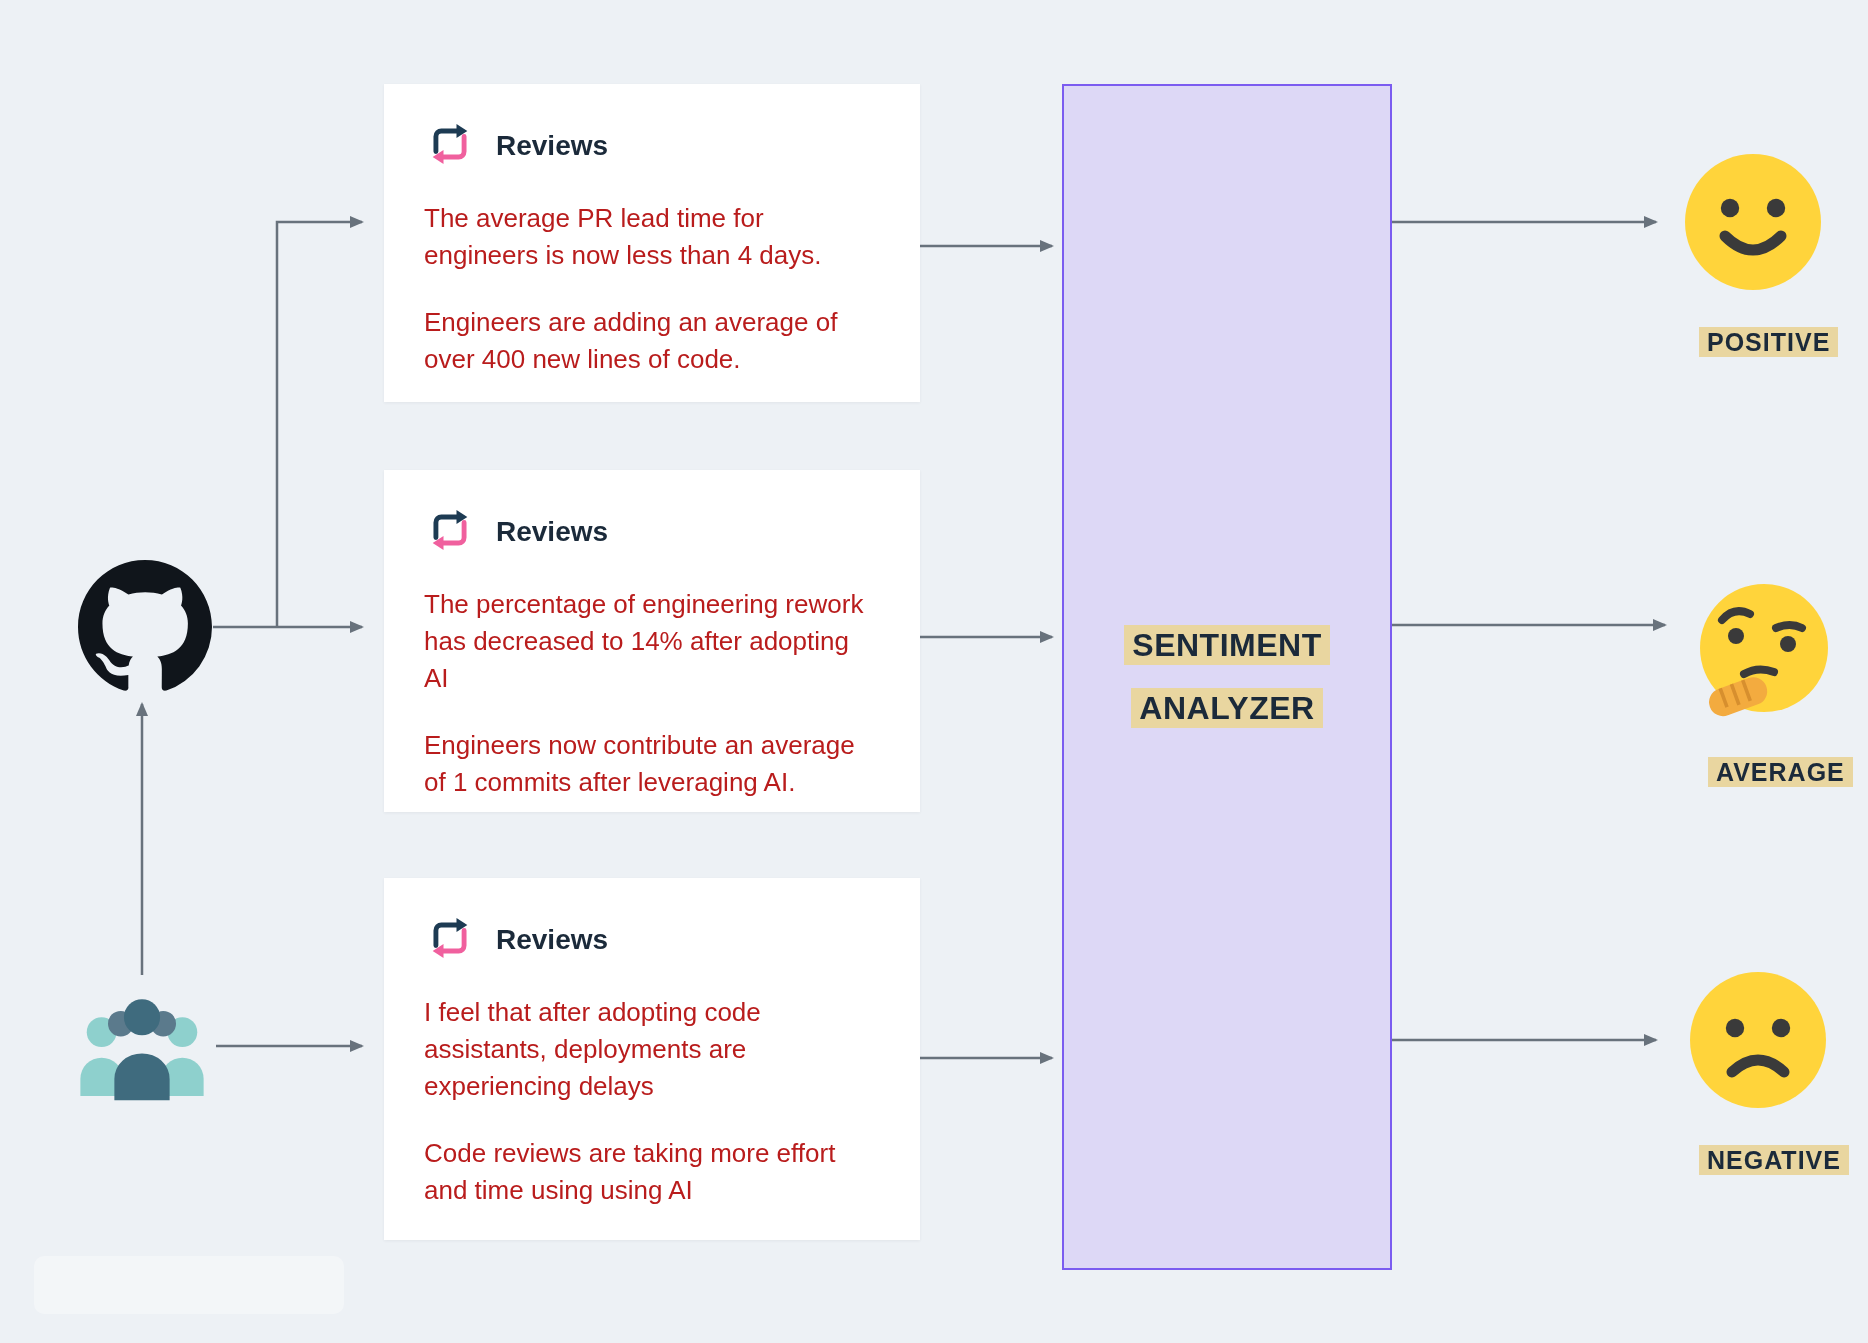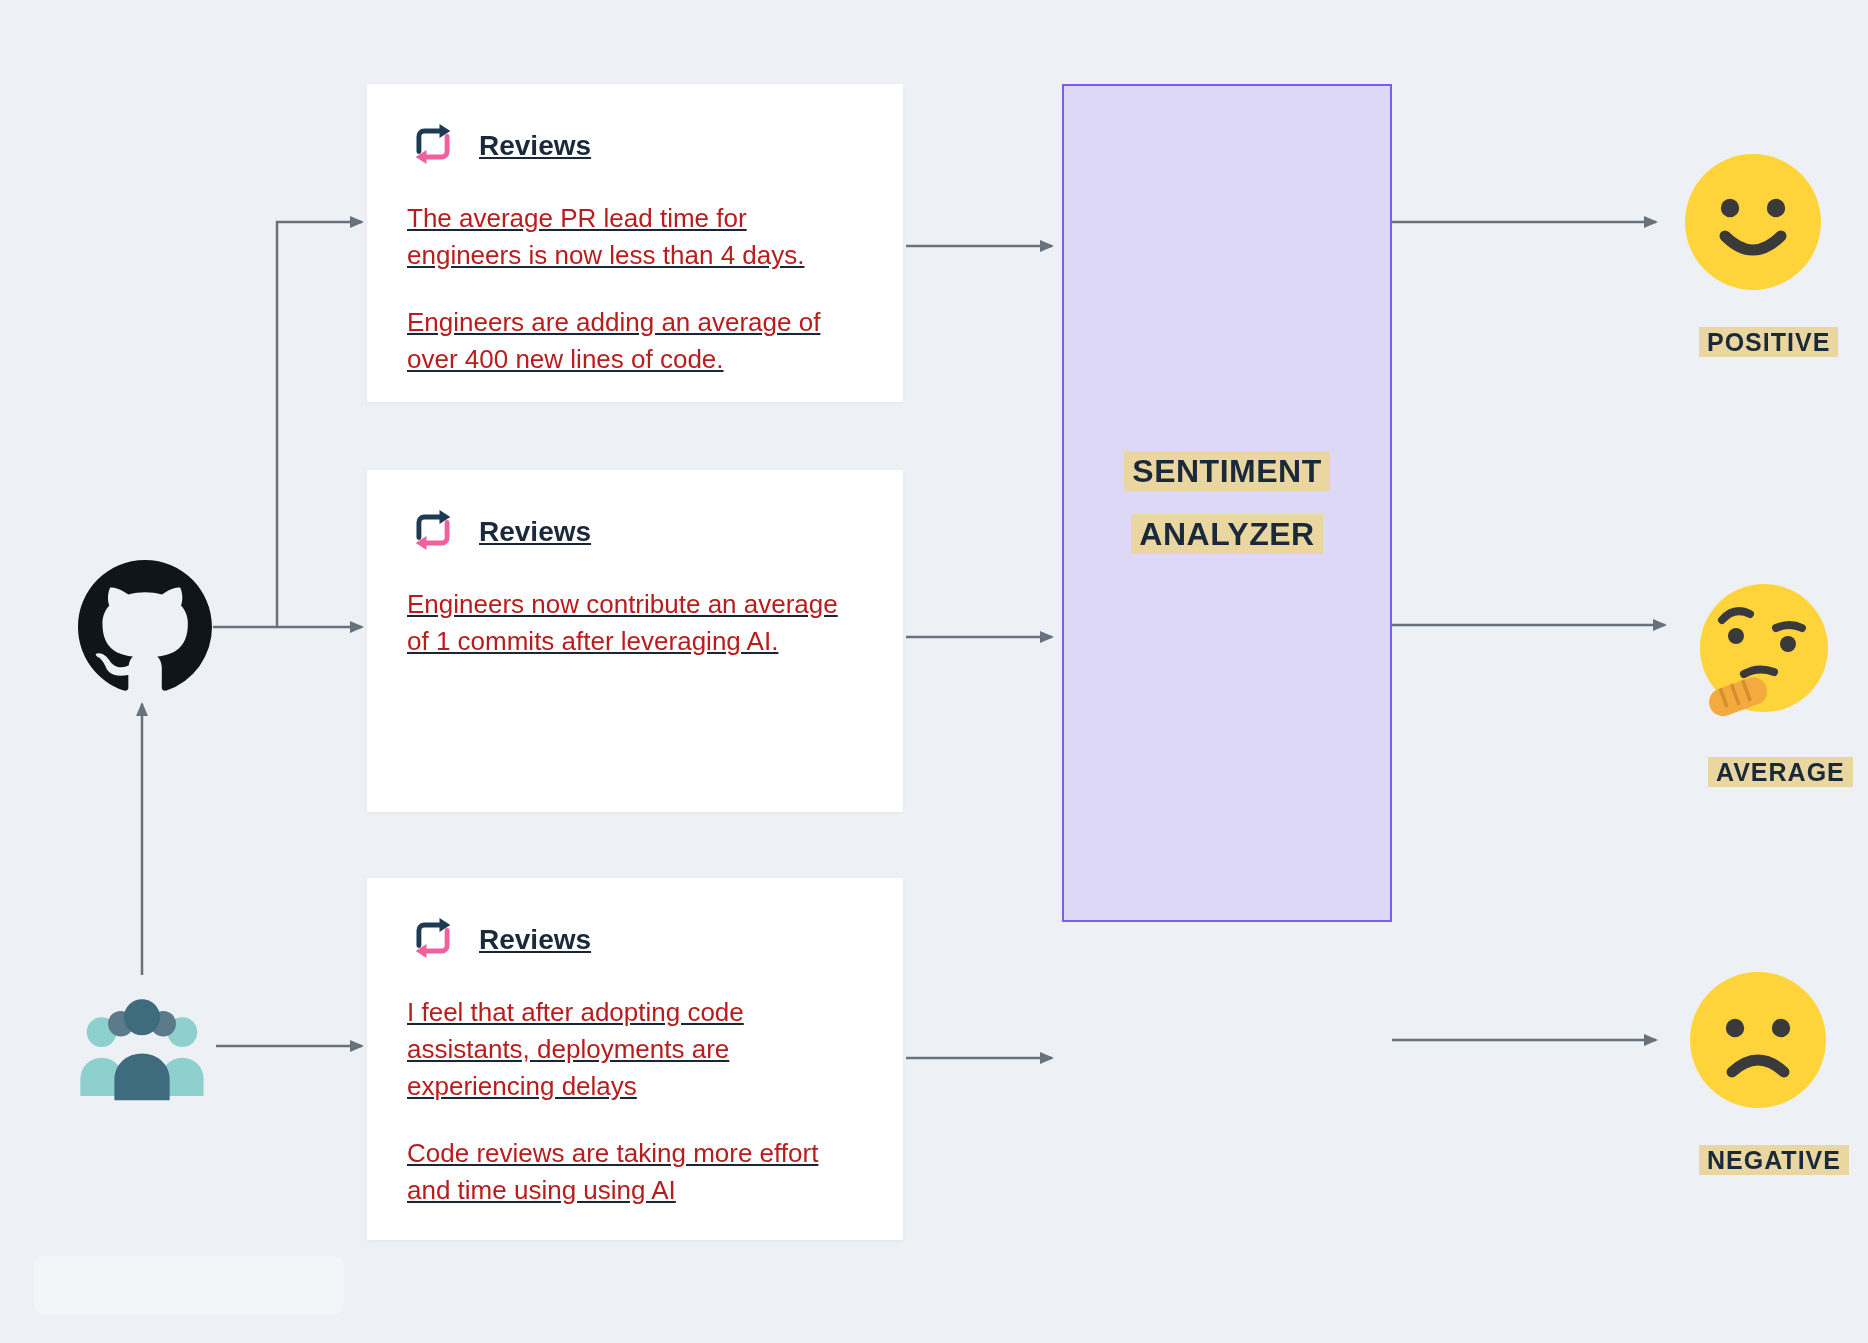--- a/index.html
+++ b/index.html
@@ -13,38 +13,37 @@
   }
   .arrows{position:absolute;left:0;top:0;pointer-events:none;}
 
   
   .source{position:absolute;}
   .src-github{left:78px;top:560px;width:134px;height:134px;}
   .src-team{left:74px;top:982px;width:136px;height:130px;}
 
   
   .card{
-    position:absolute;left:367px;width:536px;
+    position:absolute;left:384px;width:536px;
     background:#ffffff;
     box-sizing:border-box;
     padding:34px 40px 30px 40px;
     box-shadow:0 1px 3px rgba(30,41,59,0.06);
-    text-decoration:underline;
   }
   .card1{top:84px;height:318px;}
   .card2{top:470px;height:342px;}
   .card3{top:878px;height:362px;}
   .card-head{display:flex;align-items:center;gap:20px;margin-bottom:26px;}
   .card-title{font-size:28px;font-weight:700;color:#1b2a3a;}
   .card p{margin:0 0 30px 0;font-size:26px;line-height:1.42;max-width:450px;color:#b91c1c;}
   .card p:last-child{margin-bottom:0;}
 
   
   .analyzer{
-    position:absolute;left:1062px;top:84px;width:330px;height:838px;
+    position:absolute;left:1062px;top:84px;width:330px;height:1186px;
     background:#ddd8f6;border:2px solid #7b5cf0;
     box-sizing:border-box;
     display:flex;flex-direction:column;justify-content:center;align-items:center;
     gap:26px;
   }
   .an-line{text-align:center;}
   .hl{
     background:#e9d6a0;
     padding:2px 8px;
     font-weight:700;
@@ -132,20 +131,21 @@
       <span>
         <svg viewBox="0 0 48 48" width="52" height="52">
           <path d="M11 31 V17 a5 5 0 0 1 5-5 h15" stroke="#1d3b53" stroke-width="4.5" fill="none" stroke-linecap="round"></path>
           <polygon points="30,5.5 30,18.5 40,12" fill="#1d3b53"></polygon>
           <path d="M37 17 V31 a5 5 0 0 1 -5 5 h-15" stroke="#f0609e" stroke-width="4.5" fill="none" stroke-linecap="round"></path>
           <polygon points="18,29.5 18,42.5 8,36" fill="#f0609e"></polygon>
         </svg>
       </span>
       <span class="card-title">Reviews</span>
     </div>
+    <p>The percentage of engineering rework has decreased to 14% after adopting AI</p>
     <p>Engineers now contribute an average of 1 commits after leveraging AI.</p>
   </div>
 
   <div class="card card3">
     <div class="card-head">
       <span>
         <svg viewBox="0 0 48 48" width="52" height="52">
           <path d="M11 31 V17 a5 5 0 0 1 5-5 h15" stroke="#1d3b53" stroke-width="4.5" fill="none" stroke-linecap="round"></path>
           <polygon points="30,5.5 30,18.5 40,12" fill="#1d3b53"></polygon>
           <path d="M37 17 V31 a5 5 0 0 1 -5 5 h-15" stroke="#f0609e" stroke-width="4.5" fill="none" stroke-linecap="round"></path>

